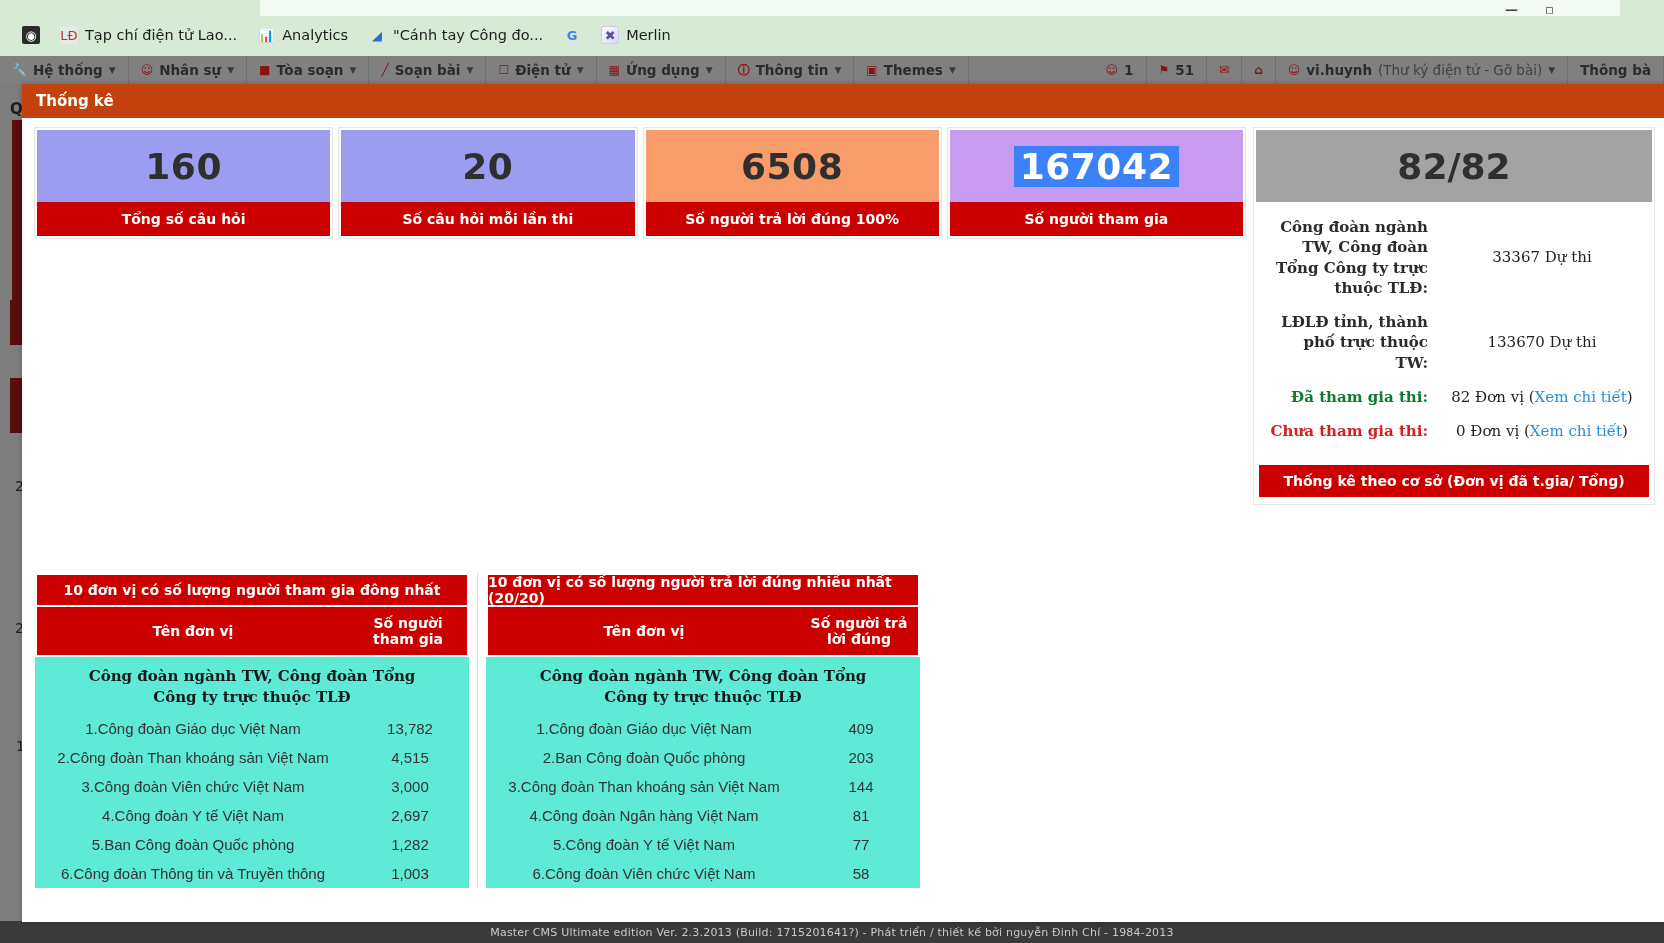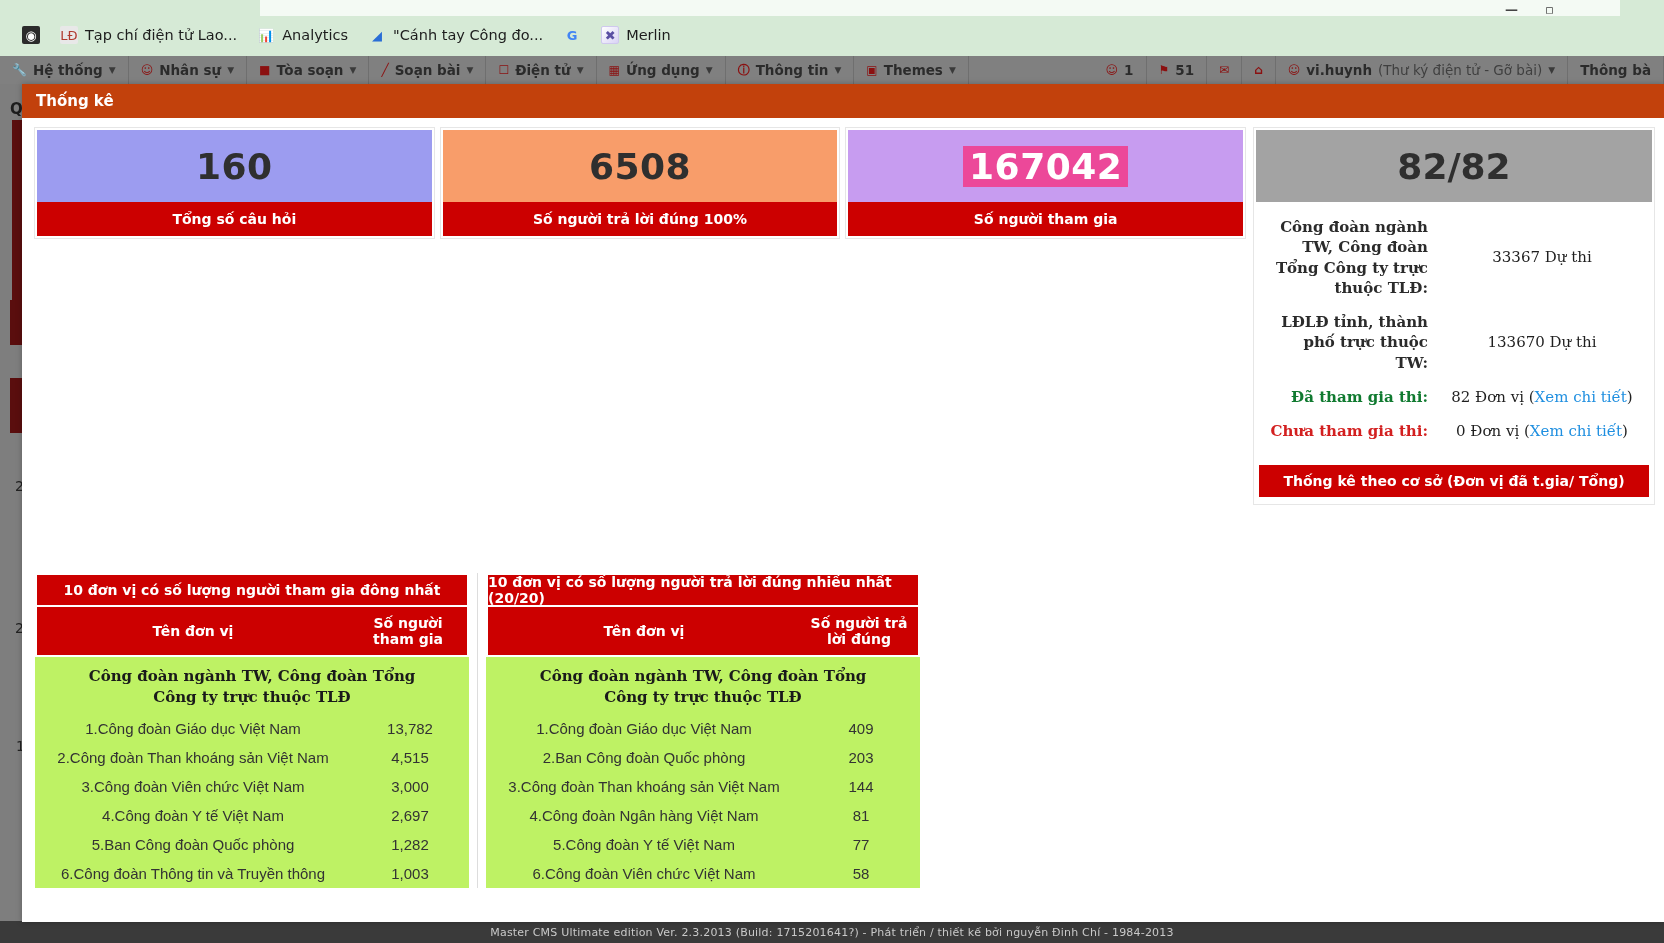--- a/index.html
+++ b/index.html
@@ -112,21 +112,21 @@
   }
   .kpi-lab {
     background: #cc0000; color: #ffffff; height: 34px;
     display: flex; align-items: center; justify-content: center;
     font-size: 14px; font-weight: 700; text-align: center;
   }
   .bg-periwinkle { background: #9c9cf0; }
   .bg-orange { background: #f89d6a; }
   .bg-violet { background: #c79cf0; }
   .selected-num {
-    background: #ec4899; color: #ffffff; padding: 0 6px;
+    background: #3b82f6; color: #ffffff; padding: 0 6px;
   }
 
   
   .side-panel {
     position: absolute; left: 1232px; top: 10px; width: 400px;
     border: 2px solid #ffffff; box-shadow: 0 0 0 1px #e6e6e6;
     background: #ffffff;
   }
   .side-val {
     height: 72px; background: #a3a3a3;
@@ -153,21 +153,21 @@
     margin: 6px 2px 4px 2px; background: #cc0000; color: #ffffff;
     height: 34px; display: flex; align-items: center; justify-content: center;
     font-size: 14px; font-weight: 700; border: 1px solid #ffffff;
   }
 
   
   .tables {
     position: absolute; left: 13px; top: 455px; width: 1210px;
     display: flex; gap: 8px;
   }
-  .tbl { width: 434px; background: #bef264; }
+  .tbl { width: 434px; background: #5eead4; }
   .tbl-title {
     background: #cc0000; color: #ffffff; height: 34px;
     display: flex; align-items: center; justify-content: center;
     font-size: 14px; font-weight: 700; border: 2px solid #ffffff;
   }
   .tbl-head {
     background: #cc0000; color: #ffffff; display: flex;
     border: 2px solid #ffffff; border-top: none;
   }
   .th-name {
@@ -315,20 +315,24 @@
     <span>Thống kê</span>
   </div>
   <div class="modal-body">
 
     <div class="kpi-row">
       <div class="kpi">
         <div class="kpi-val bg-periwinkle">160</div>
         <div class="kpi-lab">Tổng số câu hỏi</div>
       </div>
       <div class="kpi">
+        <div class="kpi-val bg-periwinkle">20</div>
+        <div class="kpi-lab">Số câu hỏi mỗi lần thi</div>
+      </div>
+      <div class="kpi">
         <div class="kpi-val bg-orange">6508</div>
         <div class="kpi-lab">Số người trả lời đúng 100%</div>
       </div>
       <div class="kpi">
         <div class="kpi-val bg-violet">
               <span class="selected-num">167042</span>
             </div>
         <div class="kpi-lab">Số người tham gia</div>
       </div>
     </div>

